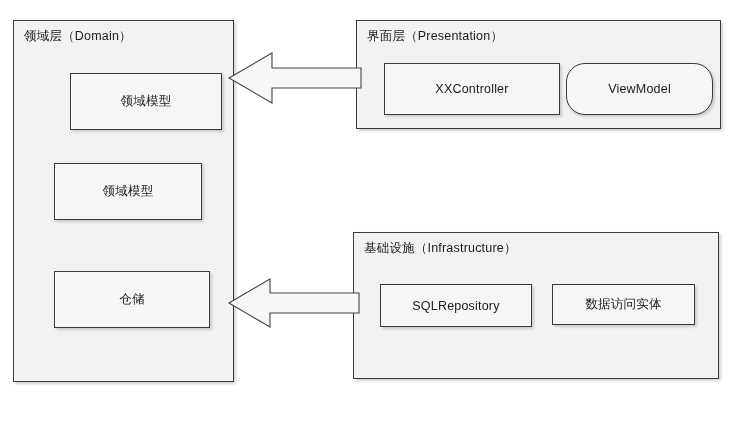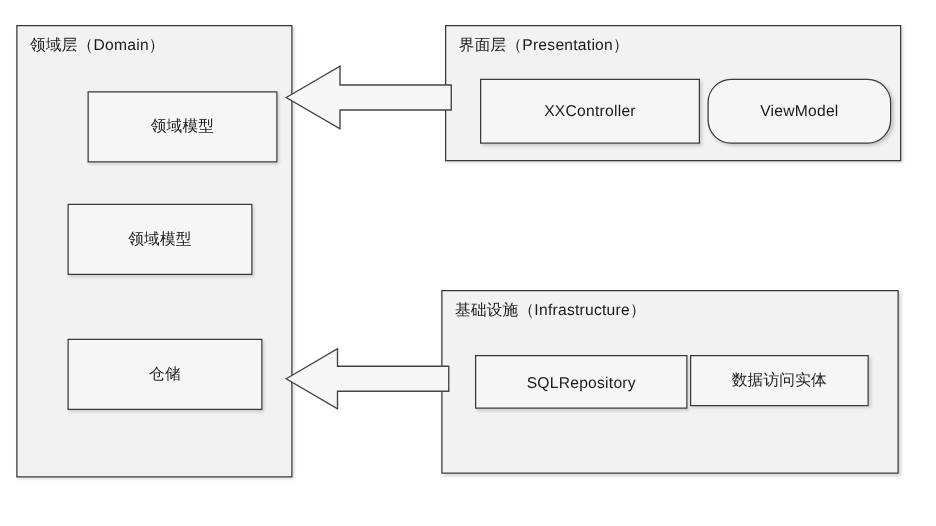--- a/index.html
+++ b/index.html
@@ -91,21 +91,21 @@
     </div>
 
     <div class="comp-box" style="left:209px; top:42px; width:147px; height:52px;border-radius:19px;">
       <span class="comp-label">ViewModel</span>
     </div>
   </div>
 
   <div class="layer-box" style="left:353px; top:232px; width:366px; height:147px;text-align:center;">
     <div class="layer-title">基础设施（Infrastructure）</div>
 
-    <div class="comp-box" style="left:26px; top:51px; width:170px; height:43px;">
+    <div class="comp-box" style="left:26px; top:51px; width:152px; height:43px;">
       <span class="comp-label">SQLRepository</span>
     </div>
 
     <div class="comp-box" style="left:198px; top:51px; width:143px; height:41px;">
       <span class="comp-label">数据访问实体</span>
     </div>
   </div>
 
   <div class="block-arrow" style="left:228px; top:51px; width:134px; height:54px;">
     <svg width="134" height="54" viewBox="0 0 134 54">

